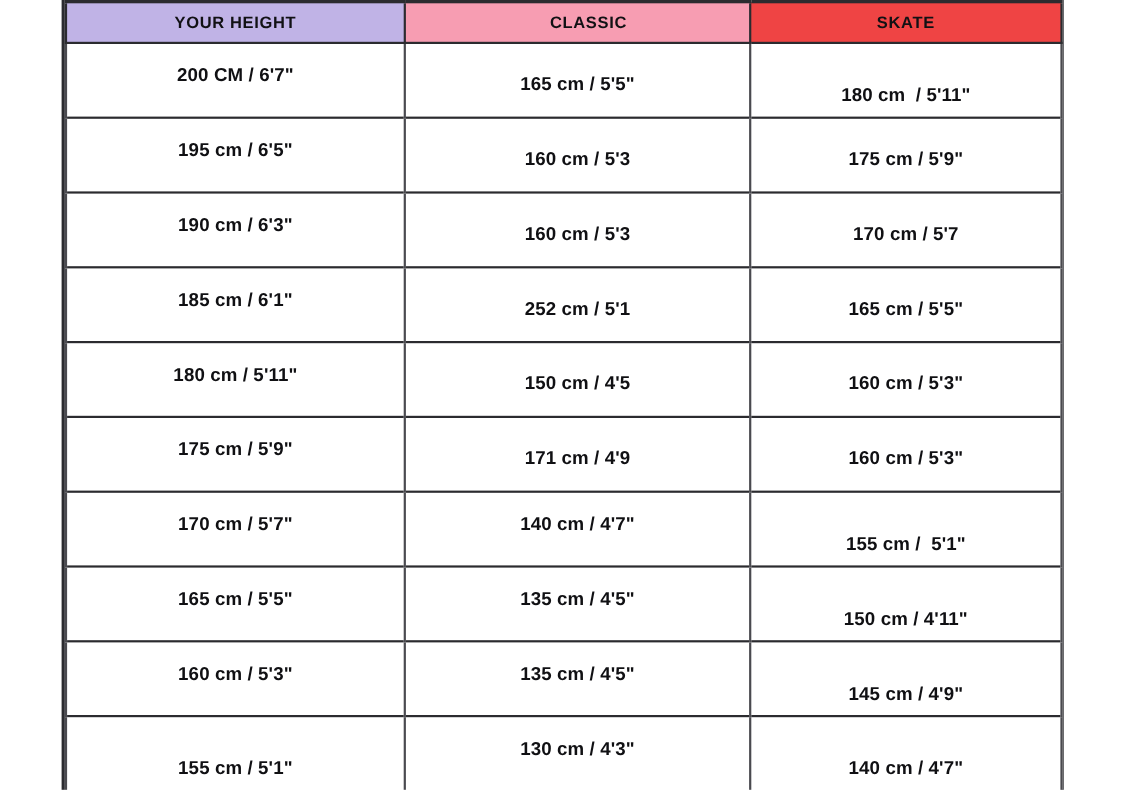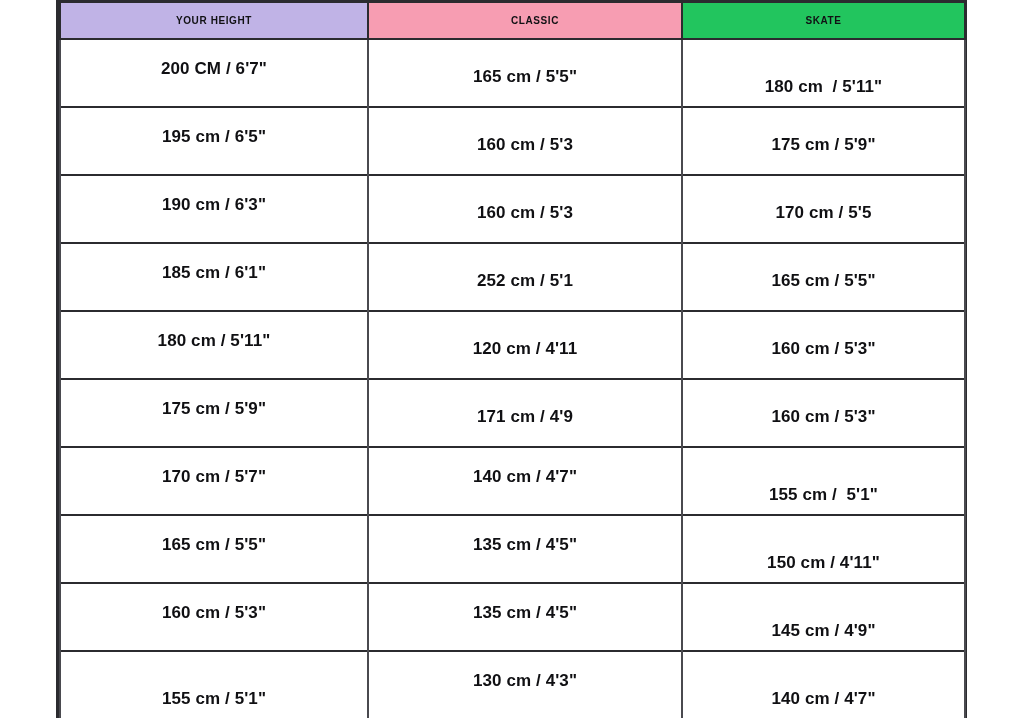--- a/index.html
+++ b/index.html
@@ -35,21 +35,21 @@
   table.size-table col.c1 { width: 308px; }
   table.size-table col.c2 { width: 314px; }
   table.size-table col.c3 { width: 283px; }
 
   thead th {
     height: 35px;
     padding: 0;
     margin: 0;
     border: 2px solid #2b2b2f;
     border-top: 3px solid #2b2b2f;
-    font-size: 10px;
+    font-size: 15px;
     font-weight: bold;
     letter-spacing: 0.6px;
     color: #111114;
     text-align: center;
     vertical-align: middle;
     font-family: "Liberation Sans", sans-serif;
   }
   thead th.h-height { background: #c0b3e6; }
   thead th.h-classic { background: #f79db2; }
   thead th.h-skate  { background: #fad77a; }
@@ -89,21 +89,21 @@
   <table class="size-table">
     <colgroup>
       <col class="c1">
         <col class="c2">
         <col class="c3">
     </colgroup>
     <thead>
       <tr>
         <th class="h-height" style="background: rgb(192, 179, 230);">YOUR HEIGHT</th>
         <th class="h-classic" style="background: rgb(247, 157, 178); padding-left: 20px;">CLASSIC</th>
-        <th class="h-skate" style="background: #22c55e;">SKATE</th>
+        <th class="h-skate" style="background: #ef4444;">SKATE</th>
       </tr>
     </thead>
     <tbody id="table-body">
         <tr>
           <td class="pos-high">
             <span class="cell-text">200 CM / 6'7"</span>
           </td>
           <td class="pos-mid">
             <span class="cell-text">165 cm / 5'5"</span>
           </td>
@@ -123,40 +123,40 @@
           </td>
         </tr>
         <tr>
           <td class="pos-high">
             <span class="cell-text">190 cm / 6'3"</span>
           </td>
           <td class="pos-mid">
             <span class="cell-text">160 cm / 5'3</span>
           </td>
           <td class="pos-mid">
-            <span class="cell-text">170 cm / 5'5</span>
+            <span class="cell-text">170 cm / 5'7</span>
           </td>
         </tr>
         <tr>
           <td class="pos-high">
             <span class="cell-text">185 cm / 6'1"</span>
           </td>
           <td class="pos-mid">
             <span class="cell-text">252 cm / 5'1</span>
           </td>
           <td class="pos-mid">
             <span class="cell-text">165 cm / 5'5"</span>
           </td>
         </tr>
         <tr>
           <td class="pos-high">
             <span class="cell-text">180 cm / 5'11"</span>
           </td>
           <td class="pos-mid">
-            <span class="cell-text">120 cm / 4'11</span>
+            <span class="cell-text">150 cm / 4'5</span>
           </td>
           <td class="pos-mid">
             <span class="cell-text">160 cm / 5'3"</span>
           </td>
         </tr>
         <tr>
           <td class="pos-high">
             <span class="cell-text">175 cm / 5'9"</span>
           </td>
           <td class="pos-mid">

